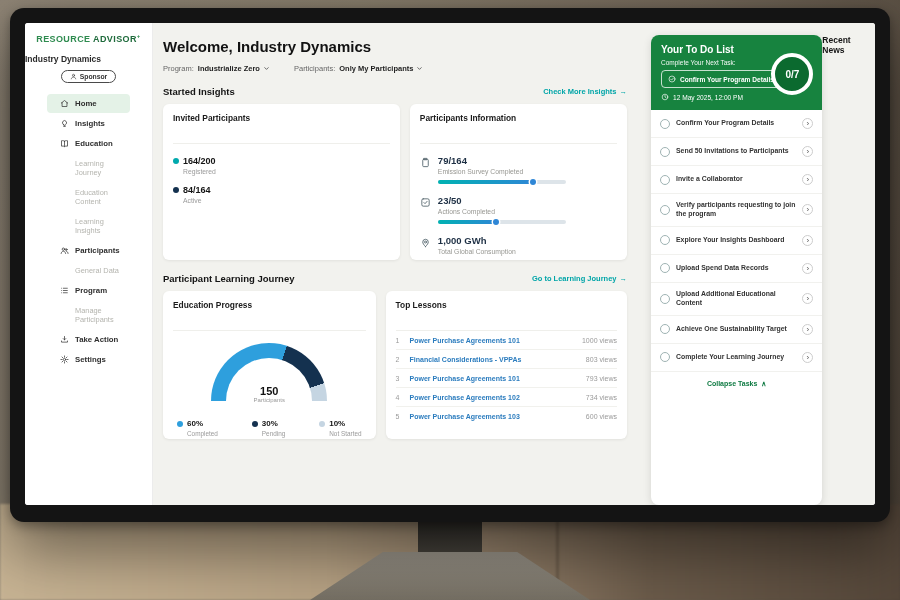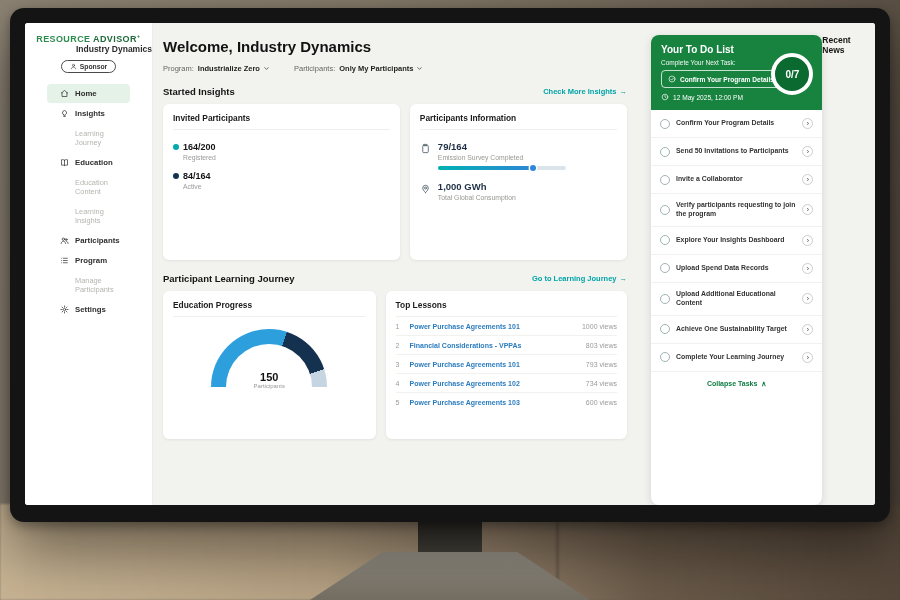--- a/index.html
+++ b/index.html
@@ -15,21 +15,21 @@
   .stand-base{position:absolute;left:310px;top:552px;width:280px;height:48px;clip-path:polygon(26% 0,74% 0,100% 100%,0 100%);
     background:linear-gradient(180deg,#9b958a,#756f63);z-index:3}
   .monitor{position:absolute;left:10px;top:8px;width:880px;height:514px;background:#141414;border-radius:14px;z-index:5;
     box-shadow:0 30px 60px rgba(0,0,0,.45),0 4px 12px rgba(0,0,0,.35)}
   .screen{position:absolute;left:15px;top:15px;right:15px;bottom:17px;background:#fff;border-radius:3px;overflow:hidden;display:flex}
   
   .sidebar{width:128px;flex:none;background:#fff;border-right:1px solid #ececec;padding-top:10px}
   .logo{text-align:center;font-size:9px;font-weight:800;letter-spacing:.4px;color:#2e8b4f}
   .logo .l2{color:#1f6b3c}
   .logo sup{font-size:6px}
-  .org{text-align:right;font-size:8.5px;font-weight:700;color:#2b2b2b;}
+  .org{text-align:left;font-size:8.5px;font-weight:700;color:#2b2b2b;margin-top:10px}
   .badge{display:flex;width:max-content;margin:6px auto 8px;border:1px solid #4a4a4a;border-radius:9px;
     padding:2px 8px;font-size:6.8px;font-weight:700;color:#333;align-items:center;gap:3px}
   .nav{padding:2px 16px}
   .nav-item{display:flex;align-items:center;gap:6px;padding:5px 8px 5px 13px;margin:1px 6px;font-size:7.8px;font-weight:700;color:#2f2f2f;cursor:pointer;border-radius:4px}
   .nav-item.sub{padding-left:28px;color:#b4b4ae;font-weight:400;font-size:7.4px}
   .nav-item.active{background:#e4f2e7}
   .ic{width:9px;height:9px;fill:none;stroke:#3a3a3a;stroke-width:2;stroke-linecap:round;stroke-linejoin:round;flex:none}
   .ic-s{width:7px;height:7px;fill:none;stroke:#444;stroke-width:2.4;stroke-linecap:round;stroke-linejoin:round;flex:none}
   
   .main{flex:1;background:#f2f2ee;display:flex;gap:24px;padding:0 10px;min-width:0}
@@ -37,21 +37,21 @@
   .welcome{font-size:15px;font-weight:800;color:#121212;margin-top:15px}
   .filters{display:flex;gap:24px;margin-top:9px;align-items:center;font-size:7.5px;color:#666}
   .fgroup{display:flex;align-items:center}
   .fval{font-weight:700;color:#1e1e1e;margin-left:4px;display:inline-flex;align-items:center;gap:3px;cursor:pointer}
   .fval .ic-s{stroke:#333}
   .sec{display:flex;justify-content:space-between;align-items:center;margin-top:13px}
   .sec h2{font-size:9.5px;font-weight:800;color:#141414}
   .seclink{font-size:7.5px;font-weight:700;color:#00a5a8;display:flex;gap:3px;align-items:center;cursor:pointer;text-decoration:none}
   .cards{display:flex;gap:10px;margin-top:7px}
   .card{background:#fff;border-radius:6px;box-shadow:0 1px 3px rgba(0,0,0,.07);padding:9px 10px}
-  .card-t{font-size:8.4px;font-weight:700;color:#1b1b1b;border-bottom:1px solid #efefeb;padding-bottom:6px}
+  .card-t{font-size:8.4px;font-weight:700;color:#1b1b1b;border-bottom:1px solid #efefeb;padding-bottom:20px}
   .row1 .card{height:156px}
   .row2 .card{height:148px}
   .invited{flex:1.1}.pinfo{flex:1}.eduprog{flex:1}.lessons{flex:1.15}
   
   .inv-body{display:flex;align-items:center;gap:14px;margin-top:12px}
   .donut{width:88px;height:88px;border-radius:50%;position:relative;flex:none;
     background:conic-gradient(#00a9ad 0 82%,#e3e9e9 82% 100%)}
   .d-inner{position:absolute;inset:10px;border-radius:50%;border:2px solid #fff;
     background:conic-gradient(#14314f 0 51%,#e9efef 51% 100%)}
   .d-hole{position:absolute;inset:21px;border-radius:50%;background:#fff;display:flex;flex-direction:column;
@@ -144,53 +144,63 @@
             </svg>
         <span>Home</span>
       </div>
       <div class="nav-item">
         <svg class="ic" viewBox="0 0 24 24">
               <path d="M9 14.5a5.5 5.5 0 1 1 6 0c-.8.6-1 1.5-1 2.5h-4c0-1-.2-1.9-1-2.5z"></path>
               <path d="M10 20h4"></path>
             </svg>
         <span>Insights</span>
       </div>
+      <div class="nav-item">
+        <svg class="ic" viewBox="0 0 24 24">
+              <path d="M12 6c-1.5-1.6-4.5-2-8-1.4V19c3.5-.6 6.5-.2 8 1.4 1.5-1.6 4.5-2 8-1.4V4.6C16.5 4 13.5 4.4 12 6z"></path>
+              <path d="M12 6v14"></path>
+            </svg>
+        <span>Education</span>
+      </div>
       <div class="nav-item sub">
         <span>Learning Journey</span>
-      </div>
-      <div class="nav-item">
-        <svg class="ic" viewBox="0 0 24 24">
-              <path d="M12 6c-1.5-1.6-4.5-2-8-1.4V19c3.5-.6 6.5-.2 8 1.4 1.5-1.6 4.5-2 8-1.4V4.6C16.5 4 13.5 4.4 12 6z"></path>
-              <path d="M12 6v14"></path>
-            </svg>
-        <span>Education</span>
       </div>
       <div class="nav-item sub">
         <span>Education Content</span>
       </div>
       <div class="nav-item sub">
         <span>Learning Insights</span>
       </div>
       <div class="nav-item">
         <svg class="ic" viewBox="0 0 24 24">
               <circle cx="9" cy="8.5" r="3.2"></circle>
               <path d="M3 20c.5-3.8 3-6 6-6s5.5 2.2 6 6"></path>
               <circle cx="16.5" cy="9.5" r="2.4"></circle>
               <path d="M16.8 14c2.6.3 4.4 2.3 4.7 6"></path>
             </svg>
         <span>Participants</span>
       </div>
+      <div class="nav-item sub">
+        <span>General Data</span>
+      </div>
       <div class="nav-item">
         <svg class="ic" viewBox="0 0 24 24">
               <path d="M4.5 6h.01M9 6h10.5M4.5 12h.01M9 12h10.5M4.5 18h.01M9 18h10.5"></path>
             </svg>
         <span>Program</span>
       </div>
       <div class="nav-item sub">
         <span>Manage Participants</span>
+      </div>
+      <div class="nav-item">
+        <svg class="ic" viewBox="0 0 24 24">
+              <path d="M12 4v9M8.5 9.5L12 13l3.5-3.5"></path>
+              <path d="M4 16v3h16v-3"></path>
+            </svg>
+        <span>Take Action</span>
       </div>
       <div class="nav-item">
         <svg class="ic" viewBox="0 0 24 24">
               <circle cx="12" cy="12" r="3.2"></circle>
               <path d="M12 2.5v3.2M12 18.3v3.2M2.5 12h3.2M18.3 12h3.2M5.3 5.3l2.2 2.2M16.5 16.5l2.2 2.2M18.7 5.3l-2.2 2.2M7.5 16.5l-2.2 2.2"></path>
             </svg>
         <span>Settings</span>
       </div>
     </div>
   </div>
@@ -261,20 +271,33 @@
             <div>
               <div class="stat-val">79/164</div>
               <div class="stat-lab">Emission Survey Completed</div>
               <div class="bar">
                     <div class="bar-fill" style="width: 75%;"></div>
                   </div>
             </div>
           </div>
           <div class="stat">
             <svg class="ic" viewBox="0 0 24 24">
+                  <rect x="4" y="4" width="16" height="16" rx="3"></rect>
+                  <path d="M8.5 12l2.5 2.5 4.5-5"></path>
+                </svg>
+            <div>
+              <div class="stat-val">23/50</div>
+              <div class="stat-lab">Actions Completed</div>
+              <div class="bar">
+                    <div class="bar-fill" style="width: 46%;"></div>
+                  </div>
+            </div>
+          </div>
+          <div class="stat">
+            <svg class="ic" viewBox="0 0 24 24">
                   <path d="M12 21c-4-4.2-6-7.2-6-10a6 6 0 1 1 12 0c0 2.8-2 5.8-6 10z"></path>
                   <circle cx="12" cy="11" r="2.2"></circle>
                 </svg>
             <div>
               <div class="stat-val">1,000 GWh</div>
               <div class="stat-lab">Total Global Consumption</div>
             </div>
           </div>
         </div>
       </div>
@@ -288,20 +311,43 @@
       </div>
 
       <div class="cards row2">
         <div class="card eduprog">
           <div class="card-t">Education Progress</div>
           <div class="gauge-wrap">
             <div class="gauge"></div>
             <div class="gauge-text">
               <div class="g-val">150</div>
               <div class="g-lab">Participants</div>
+            </div>
+          </div>
+          <div class="g-legend">
+            <div class="g-item">
+              <div class="leg-line">
+                    <span class="dot" style="background: rgb(46, 159, 221);"></span>
+                    <span>60%</span>
+                  </div>
+              <div class="leg-sub">Completed</div>
+            </div>
+            <div class="g-item">
+              <div class="leg-line">
+                    <span class="dot" style="background: rgb(20, 49, 79);"></span>
+                    <span>30%</span>
+                  </div>
+              <div class="leg-sub">Pending</div>
+            </div>
+            <div class="g-item">
+              <div class="leg-line">
+                    <span class="dot" style="background: rgb(197, 213, 226);"></span>
+                    <span>10%</span>
+                  </div>
+              <div class="leg-sub">Not Started</div>
             </div>
           </div>
         </div>
 
         <div class="card lessons">
           <div class="card-t">Top Lessons</div>
           <div class="lrow">
             <span class="lrank">1</span>
             <span class="ltitle">Power Purchase Agreements 101</span>
             <span class="lviews">1000 views</span>

